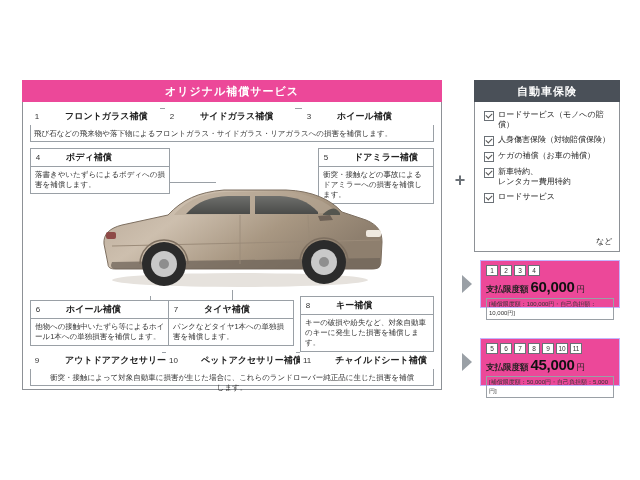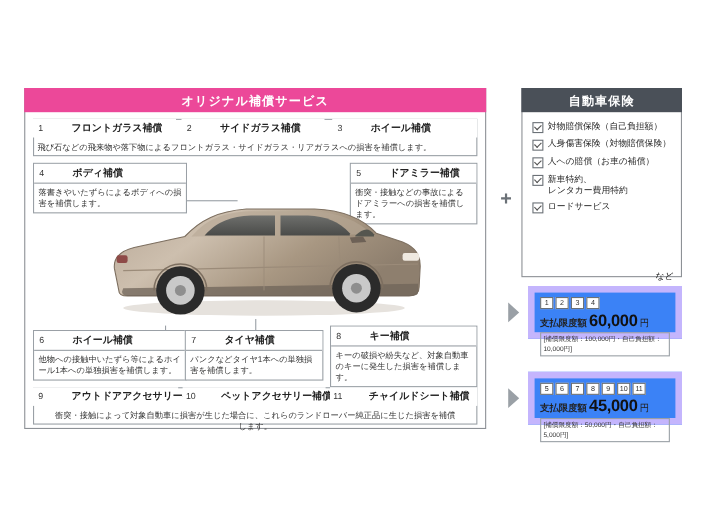--- a/index.html
+++ b/index.html
@@ -95,26 +95,26 @@
     width:8px;height:8px;border:1px solid #6b7177;display:inline-block;
     position:relative;flex:none;margin-top:1px;
   }
   .chk:after{
     content:"";position:absolute;left:1px;top:1px;width:5px;height:3px;
     border-left:1px solid #555;border-bottom:1px solid #555;
     transform:rotate(-45deg);
   }
   .ins-label{font-size:8px;line-height:1.25;color:#222;}
   .nado{
-    position:absolute;left:596px;top:246px;font-size:8px;color:#222;
+    position:absolute;left:596px;top:236px;font-size:8px;color:#222;
   }
 
   
   .pay-block{
-    position:absolute;width:140px;border:6px solid #c4b5fd;background:#3b82f6;
+    position:absolute;width:140px;border:1px solid #c4b5fd;background:#ec4899;
     box-sizing:border-box;padding:4px 5px 5px 5px;
   }
   #pay1{left:480px;top:260px;height:48px;}
   #pay2{left:480px;top:338px;height:48px;}
   .chips{display:flex;gap:2px;margin-bottom:2px;}
   .chip{
     border:1px solid #6b7177;font-size:6.5px;line-height:9px;
     min-width:8px;text-align:center;padding:0 1px;color:#333;background:#fff;
   }
   .pay-row{display:flex;align-items:baseline;gap:2px;}
@@ -284,29 +284,29 @@
   </div>
   <div class="bottom-body">衝突・接触によって対象自動車に損害が生じた場合に、これらのランドローバー純正品に生じた損害を補償します。</div>
 
   <div class="plus">+</div>
 
   <div class="right-panel"></div>
   <div class="right-title">自動車保険</div>
   <div class="ins-list">
     <div class="ins-item">
       <span class="chk"></span>
-      <span class="ins-label">対物賠償保険（自己負担額）</span>
+      <span class="ins-label">ロードサービス（モノへの賠償）</span>
     </div>
     <div class="ins-item">
       <span class="chk"></span>
       <span class="ins-label">人身傷害保険（対物賠償保険）</span>
     </div>
     <div class="ins-item">
       <span class="chk"></span>
-      <span class="ins-label">人への賠償（お車の補償）</span>
+      <span class="ins-label">ケガの補償（お車の補償）</span>
     </div>
     <div class="ins-item">
       <span class="chk"></span>
       <span class="ins-label" style="white-space:pre-line;">新車特約、
 レンタカー費用特約</span>
     </div>
     <div class="ins-item">
       <span class="chk"></span>
       <span class="ins-label">ロードサービス</span>
     </div>

